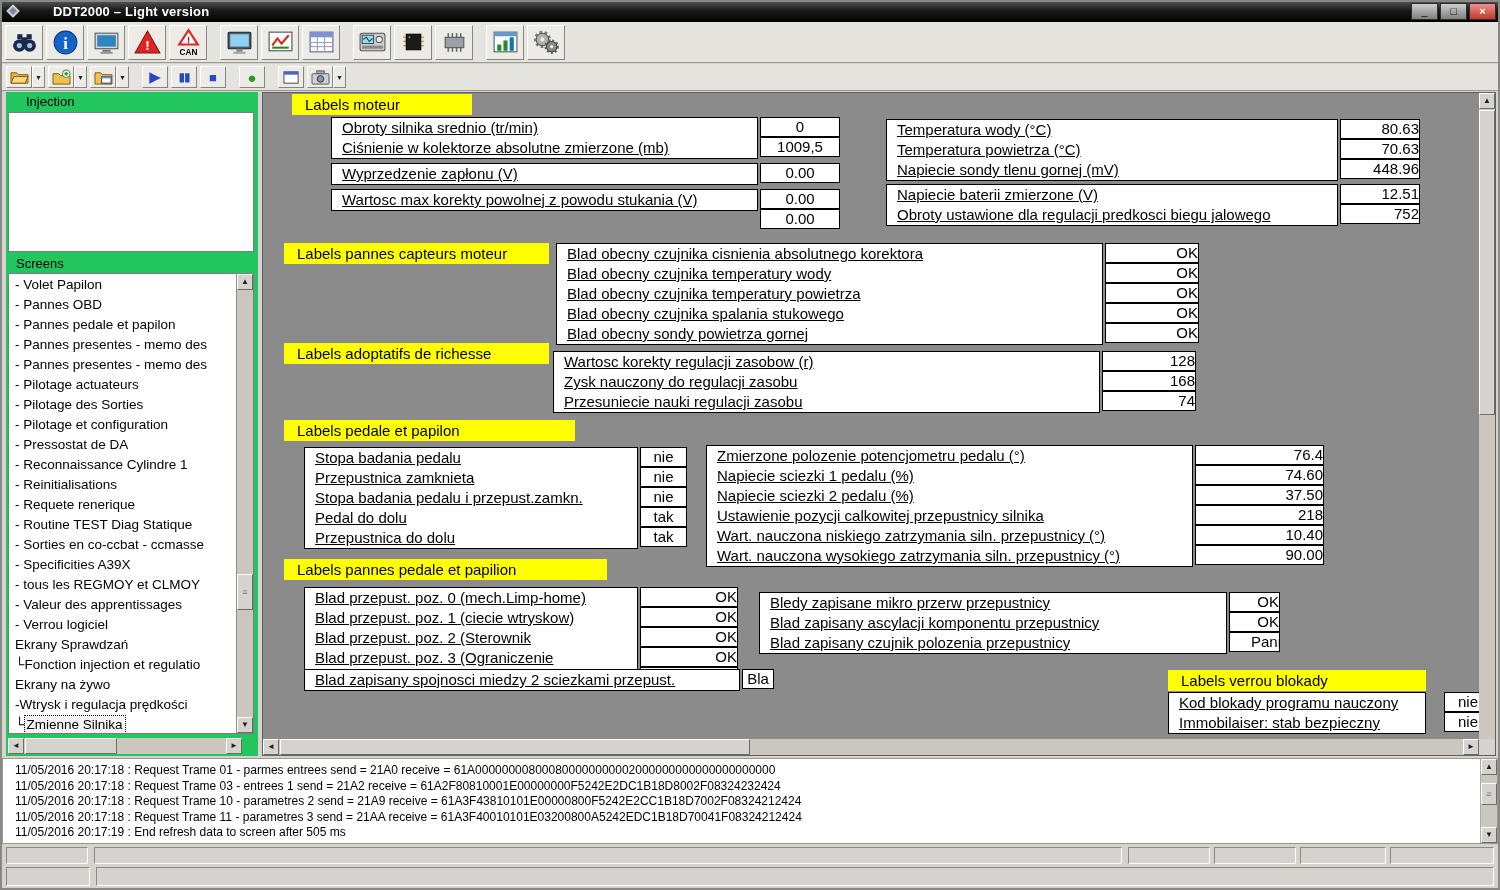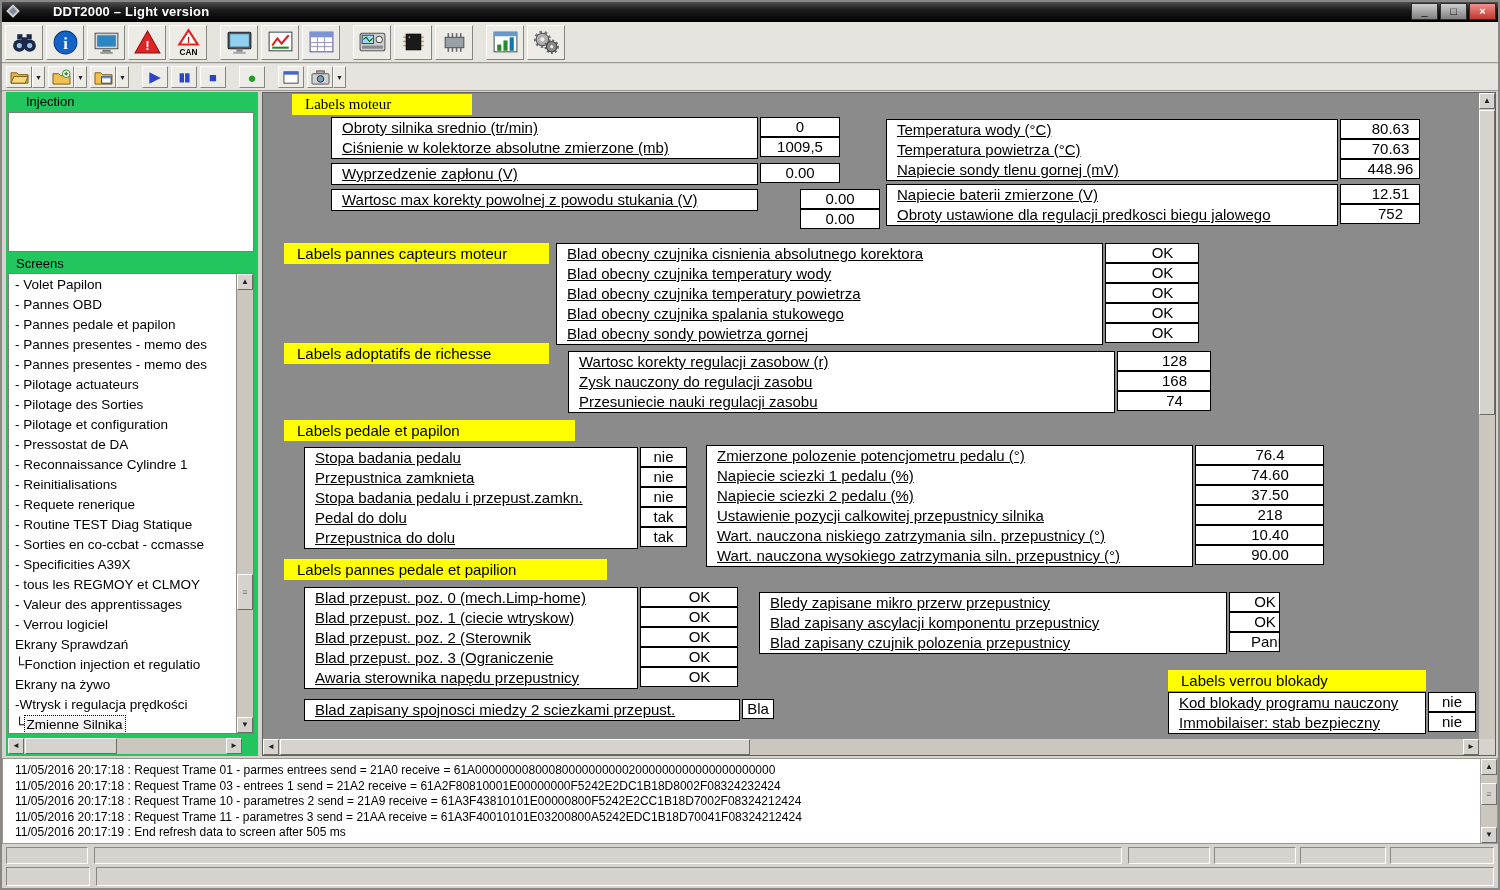--- a/index.html
+++ b/index.html
@@ -60,21 +60,21 @@
   .main { position:absolute; left:262px; top:92px; width:1234px; height:664px; background:#8b8b8b; border:1px solid #5f5f5f; }
   .content { position:absolute; left:0; top:0; right:16px; bottom:16px; overflow:hidden; }
   .yellow-label { position:absolute; height:21px; line-height:21px; background:#ffff00; color:#000;
     font-size:15px; padding-left:13px; white-space:nowrap; }
   .pblock { position:absolute; display:flex; align-items:flex-start; }
   .labels-box { width:var(--lw); background:#fff; border:1px solid #000; padding-left:10px; }
   .plabel { height:20px; line-height:20px; font-size:15px; white-space:nowrap; overflow:hidden;text-decoration:underline; }
   .values-col { display:flex; flex-direction:column; margin-left:2px; }
   .pvalue { width:var(--vw); height:20px; line-height:18px; background:#fff; border:1px solid #000;
     font-size:15px; text-align:center; overflow:hidden; white-space:nowrap; }
-  .val-left .pvalue { text-align:center; padding-left:21px; }
+  .val-left .pvalue { text-align:right; padding-left:21px; }
   .main-vscroll { position:absolute; right:0; top:0; width:16px; bottom:0; background:#cbc7bf; }
   .main-vthumb { position:absolute; left:0; top:17px; width:16px; height:305px; background:#d6d3ce;
     border:1px solid; border-color:#ffffff #6e6c66 #6e6c66 #ffffff; }
   .main-hscroll { position:absolute; left:0; bottom:0; right:16px; height:16px; background:#cbc7bf; }
   .main-corner { position:absolute; right:0; bottom:0; width:16px; height:16px; background:#d6d3ce; }
 
   
   .log { position:absolute; left:2px; top:758px; width:1496px; height:86px; background:#fff; border:1px solid #9a9890; }
   .log-lines { position:absolute; left:12px; top:4px; right:24px; }
   .log-line { height:15.5px; line-height:15.5px; font-size:12px; white-space:nowrap; overflow:hidden; }
@@ -340,40 +340,40 @@
   <div class="sb-hscroll">
     <div class="arrow" style="left:0;top:0;">◄</div>
     <div class="hthumb" style="left:17px;width:92px;"></div>
     <div class="arrow" style="right:0;top:0;">►</div>
   </div>
 </div>
 
 <div class="main">
   <div class="content">
 
-    <div class="yellow-label" style="left:29px;top:1px;width:180px;font-family:Liberation Serif, serif;">Labels moteur</div>
+    <div class="yellow-label" style="left:29px;top:1px;width:180px;">Labels moteur</div>
     <div class="pblock" style="left:68px;top:24px;--lw:427px;--vw:80px;">
         <div class="labels-box">
           <div class="plabel">Obroty silnika srednio (tr/min)</div>
           <div class="plabel">Ciśnienie w kolektorze absolutne zmierzone (mb)</div>
         </div>
         <div class="values-col">
           <div class="pvalue">0</div>
           <div class="pvalue">1009,5</div>
         </div>
       </div>
     <div class="pblock" style="left:68px;top:70px;--lw:427px;--vw:80px;">
         <div class="labels-box">
           <div class="plabel">Wyprzedzenie zapłonu (V)</div>
         </div>
         <div class="values-col">
           <div class="pvalue">0.00</div>
         </div>
       </div>
-    <div class="pblock" style="left:68px;top:96px;gap:40px;--lw:427px;--vw:80px;">
+    <div class="pblock" style="left:68px;top:96px;--lw:427px;--vw:80px;">
         <div class="labels-box">
           <div class="plabel">Wartosc max korekty powolnej z powodu stukania (V)</div>
         </div>
         <div class="values-col">
           <div class="pvalue">0.00</div>
           <div class="pvalue">0.00</div>
         </div>
       </div>
     <div class="pblock val-left" style="left:623px;top:26px;--lw:452px;--vw:80px;">
         <div class="labels-box">
@@ -410,21 +410,21 @@
         <div class="values-col">
           <div class="pvalue">OK</div>
           <div class="pvalue">OK</div>
           <div class="pvalue">OK</div>
           <div class="pvalue">OK</div>
           <div class="pvalue">OK</div>
         </div>
       </div>
 
     <div class="yellow-label" style="left:21px;top:250px;width:265px;">Labels adoptatifs de richesse</div>
-    <div class="pblock val-left" style="left:305px;top:258px;--lw:547px;--vw:94px;">
+    <div class="pblock val-left" style="left:290px;top:258px;--lw:547px;--vw:94px;">
         <div class="labels-box">
           <div class="plabel">Wartosc korekty regulacji zasobow (r)</div>
           <div class="plabel">Zysk nauczony do regulacji zasobu</div>
           <div class="plabel">Przesuniecie nauki regulacji zasobu</div>
         </div>
         <div class="values-col">
           <div class="pvalue">128</div>
           <div class="pvalue">168</div>
           <div class="pvalue">74</div>
         </div>
@@ -488,31 +488,31 @@
           <div class="plabel">Bledy zapisane mikro przerw przepustnicy</div>
           <div class="plabel">Blad zapisany ascylacji komponentu  przepustnicy</div>
           <div class="plabel">Blad zapisany czujnik polozenia przepustnicy</div>
         </div>
         <div class="values-col">
           <div class="pvalue">OK</div>
           <div class="pvalue">OK</div>
           <div class="pvalue">Panne</div>
         </div>
       </div>
-    <div class="pblock" style="left:41px;top:606px;justify-content:space-between;--lw:436px;--vw:32px;">
+    <div class="pblock" style="left:41px;top:576px;justify-content:space-between;--lw:436px;--vw:32px;">
         <div class="labels-box">
           <div class="plabel">Blad zapisany spojnosci miedzy 2 sciezkami przepust.</div>
         </div>
         <div class="values-col">
           <div class="pvalue">Bla</div>
         </div>
       </div>
 
     <div class="yellow-label" style="left:905px;top:577px;width:258px;">Labels verrou blokady</div>
-    <div class="pblock" style="left:905px;top:599px;--lw:258px;--vw:48px;">
+    <div class="pblock" style="left:905px;top:599px;gap:16px;--lw:258px;--vw:48px;">
         <div class="labels-box">
           <div class="plabel">Kod blokady programu nauczony</div>
           <div class="plabel">Immobilaiser: stab bezpieczny</div>
         </div>
         <div class="values-col">
           <div class="pvalue">nie</div>
           <div class="pvalue">nie</div>
         </div>
       </div>
 

